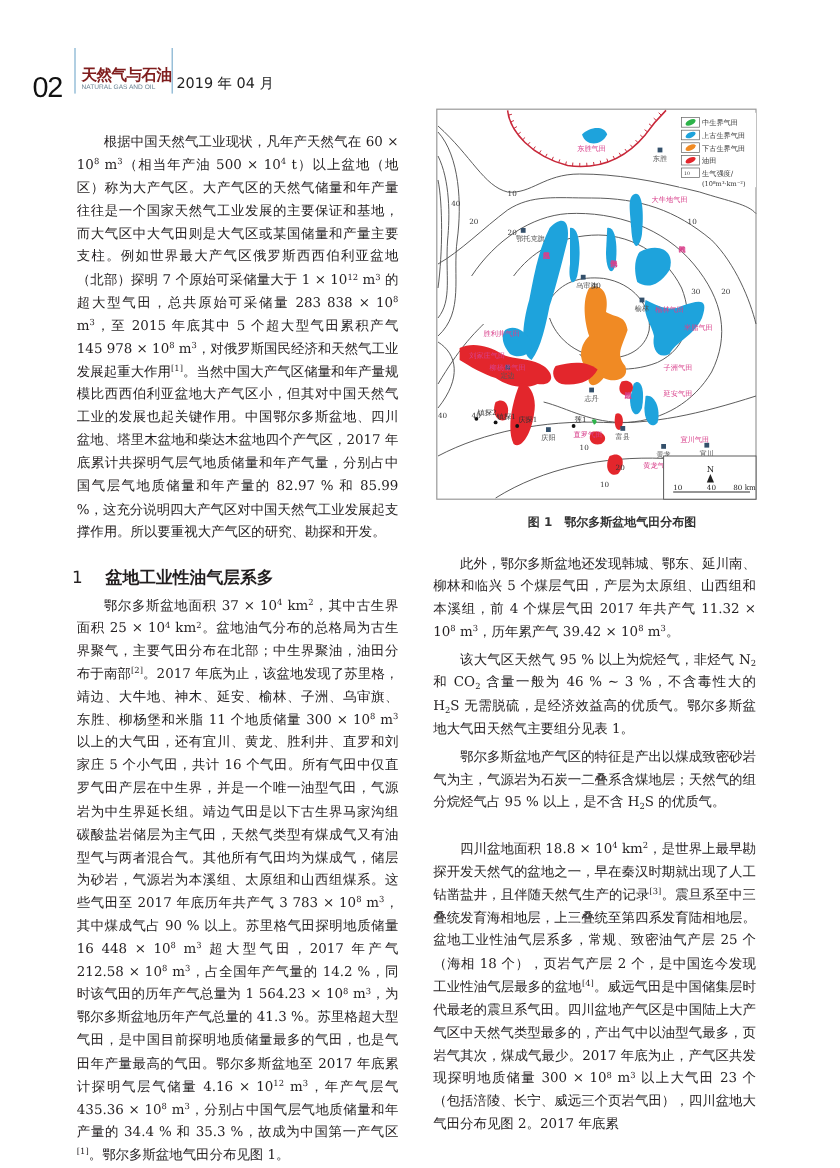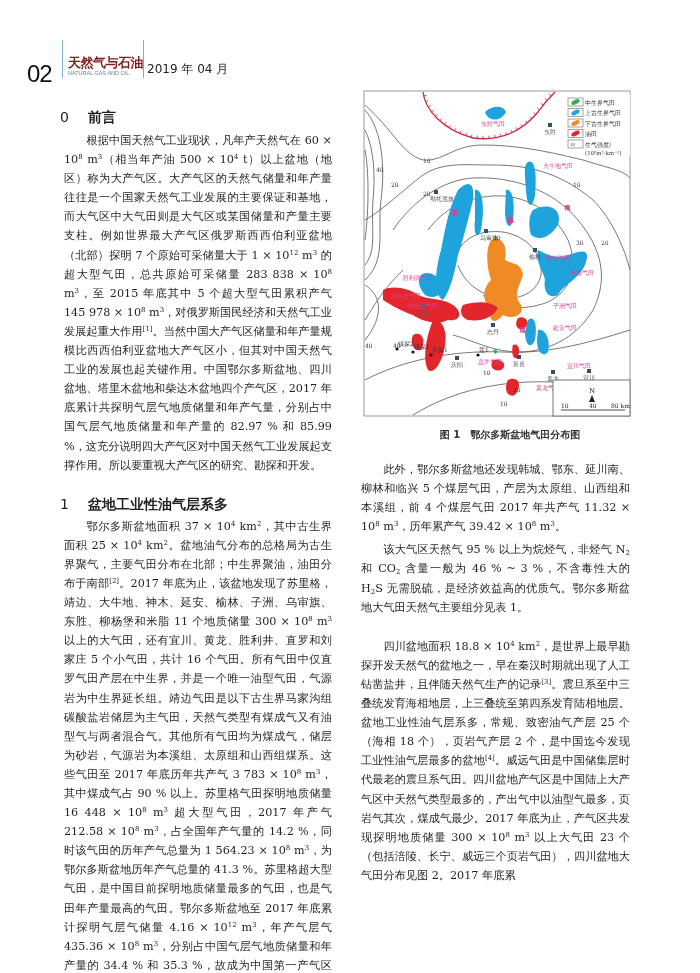--- a/index.html
+++ b/index.html
@@ -40,23 +40,20 @@
 <div class="hdr">
   <div class="page-num">02</div>
   <div class="logo-box">
     <div class="logo-cn">天然气与石油</div>
     <div class="logo-en">NATURAL GAS AND OIL</div>
   </div>
   <div class="issue">2019 年 04 月</div>
 </div>
 
 <div class="col col-left">
-  <div class="h1">
-    <span class="num">0</span><span>前言</span>
-  </div>
   <p style="margin-top:3px"><span>根据中国天然气工业现状，凡年产天然气在 60 × 10</span><sup>8</sup><span> m</span><sup>3</sup><span>（相当年产油 500 × 10</span><sup>4</sup><span> t）以上盆地（地区）称为大产气区。大产气区的天然气储量和年产量往往是一个国家天然气工业发展的主要保证和基地，而大气区中大气田则是大气区或某国储量和产量主要支柱。例如世界最大产气区俄罗斯西西伯利亚盆地（北部）探明 7 个原始可采储量大于 1 × 10</span><sup>12</sup><span> m</span><sup>3</sup><span> 的超大型气田，总共原始可采储量 283 838 × 10</span><sup>8</sup><span> m</span><sup>3</sup><span>，至 2015 年底其中 5 个超大型气田累积产气 145 978 × 10</span><sup>8</sup><span> m</span><sup>3</sup><span>，对俄罗斯国民经济和天然气工业发展起重大作用</span><sup>[1]</sup><span>。当然中国大产气区储量和年产量规模比西西伯利亚盆地大产气区小，但其对中国天然气工业的发展也起关键作用。中国鄂尔多斯盆地、四川盆地、塔里木盆地和柴达木盆地四个产气区，2017 年底累计共探明气层气地质储量和年产气量，分别占中国气层气地质储量和年产量的 82.97 % 和 85.99 %，这充分说明四大产气区对中国天然气工业发展起支撑作用。所以要重视大产气区的研究、勘探和开发。</span></p>
   <div class="gap"></div>
   <div class="h1">
     <span class="num">1</span><span>盆地工业性油气层系多</span>
   </div>
   <p style="margin-top:2px"><span>鄂尔多斯盆地面积 37 × 10</span><sup>4</sup><span> km</span><sup>2</sup><span>，其中古生界面积 25 × 10</span><sup>4</sup><span> km</span><sup>2</sup><span>。盆地油气分布的总格局为古生界聚气，主要气田分布在北部；中生界聚油，油田分布于南部</span><sup>[2]</sup><span>。2017 年底为止，该盆地发现了苏里格，靖边、大牛地、神木、延安、榆林、子洲、乌审旗、东胜、柳杨堡和米脂 11 个地质储量 300 × 10</span><sup>8</sup><span> m</span><sup>3</sup><span> 以上的大气田，还有宜川、黄龙、胜利井、直罗和刘家庄 5 个小气田，共计 16 个气田。所有气田中仅直罗气田产层在中生界，并是一个唯一油型气田，气源岩为中生界延长组。靖边气田是以下古生界马家沟组碳酸盐岩储层为主气田，天然气类型有煤成气又有油型气与两者混合气。其他所有气田均为煤成气，储层为砂岩，气源岩为本溪组、太原组和山西组煤系。这些气田至 2017 年底历年共产气 3 783 × 10</span><sup>8</sup><span> m</span><sup>3</sup><span>，其中煤成气占 90 % 以上。苏里格气田探明地质储量 16 448 × 10</span><sup>8</sup><span> m</span><sup>3</sup><span> 超大型气田，2017 年产气 212.58 × 10</span><sup>8</sup><span> m</span><sup>3</sup><span>，占全国年产气量的 14.2 %，同时该气田的历年产气总量为 1 564.23 × 10</span><sup>8</sup><span> m</span><sup>3</sup><span>，为鄂尔多斯盆地历年产气总量的 41.3 %。苏里格超大型气田，是中国目前探明地质储量最多的气田，也是气田年产量最高的气田。鄂尔多斯盆地至 2017 年底累计探明气层气储量 4.16 × 10</span><sup>12</sup><span> m</span><sup>3</sup><span>，年产气层气 435.36 × 10</span><sup>8</sup><span> m</span><sup>3</sup><span>，分别占中国气层气地质储量和年产量的 34.4 % 和 35.3 %，故成为中国第一产气区</span><sup>[1]</sup><span>。鄂尔多斯盆地气田分布见图 1。</span></p>
 </div>
 
 <div class="fig">
   <svg width="302" height="330" viewBox="0 0 302 330">
@@ -229,15 +226,16 @@
     <text id="sc2" x="248" y="318" font-size="6" fill="#222">80 km</text>
   </svg>
 </div>
 <div class="caption">
   <span class="fn">图 1</span><span>鄂尔多斯盆地气田分布图</span>
 </div>
 
 <div class="col col-right">
   <p><span>此外，鄂尔多斯盆地还发现韩城、鄂东、延川南、柳林和临兴 5 个煤层气田，产层为太原组、山西组和本溪组，前 4 个煤层气田 2017 年共产气 11.32 × 10</span><sup>8</sup><span> m</span><sup>3</sup><span>，历年累产气 39.42 × 10</span><sup>8</sup><span> m</span><sup>3</sup><span>。</span></p>
   <p><span>该大气区天然气 95 % 以上为烷烃气，非烃气 N</span><sub>2</sub><span> 和 CO</span><sub>2</sub><span> 含量一般为 46 % ~ 3 %，不含毒性大的 H</span><sub>2</sub><span>S 无需脱硫，是经济效益高的优质气。鄂尔多斯盆地大气田天然气主要组分见表 1。</span></p>
+  <p><span>鄂尔多斯盆地产气区的特征是产出以煤成致密砂岩气为主，气源岩为石炭一二叠系含煤地层；天然气的组分烷烃气占 95 % 以上，是不含 H</span><sub>2</sub><span>S 的优质气。</span></p>
   <div class="gap"></div>
   <p style="margin-top:2px"><span>四川盆地面积 18.8 × 10</span><sup>4</sup><span> km</span><sup>2</sup><span>，是世界上最早勘探开发天然气的盆地之一，早在秦汉时期就出现了人工钻凿盐井，且伴随天然气生产的记录</span><sup>[3]</sup><span>。震旦系至中三叠统发育海相地层，上三叠统至第四系发育陆相地层。盆地工业性油气层系多，常规、致密油气产层 25 个（海相 18 个），页岩气产层 2 个，是中国迄今发现工业性油气层最多的盆地</span><sup>[4]</sup><span>。威远气田是中国储集层时代最老的震旦系气田。四川盆地产气区是中国陆上大产气区中天然气类型最多的，产出气中以油型气最多，页岩气其次，煤成气最少。2017 年底为止，产气区共发现探明地质储量 300 × 10</span><sup>8</sup><span> m</span><sup>3</sup><span> 以上大气田 23 个（包括涪陵、长宁、威远三个页岩气田），四川盆地大气田分布见图 2。2017 年底累</span></p>
 </div>
 
 </body></html>

